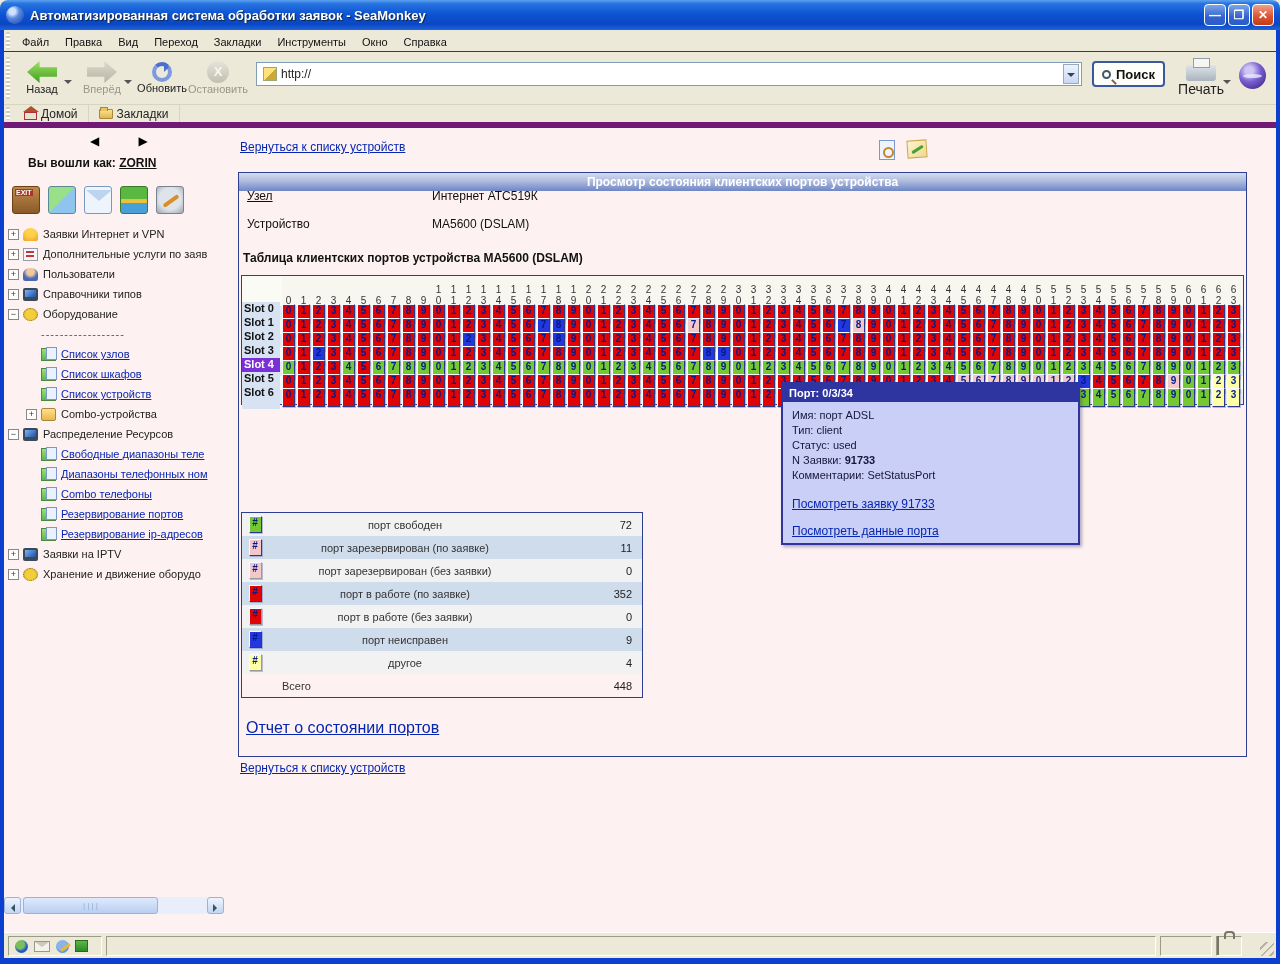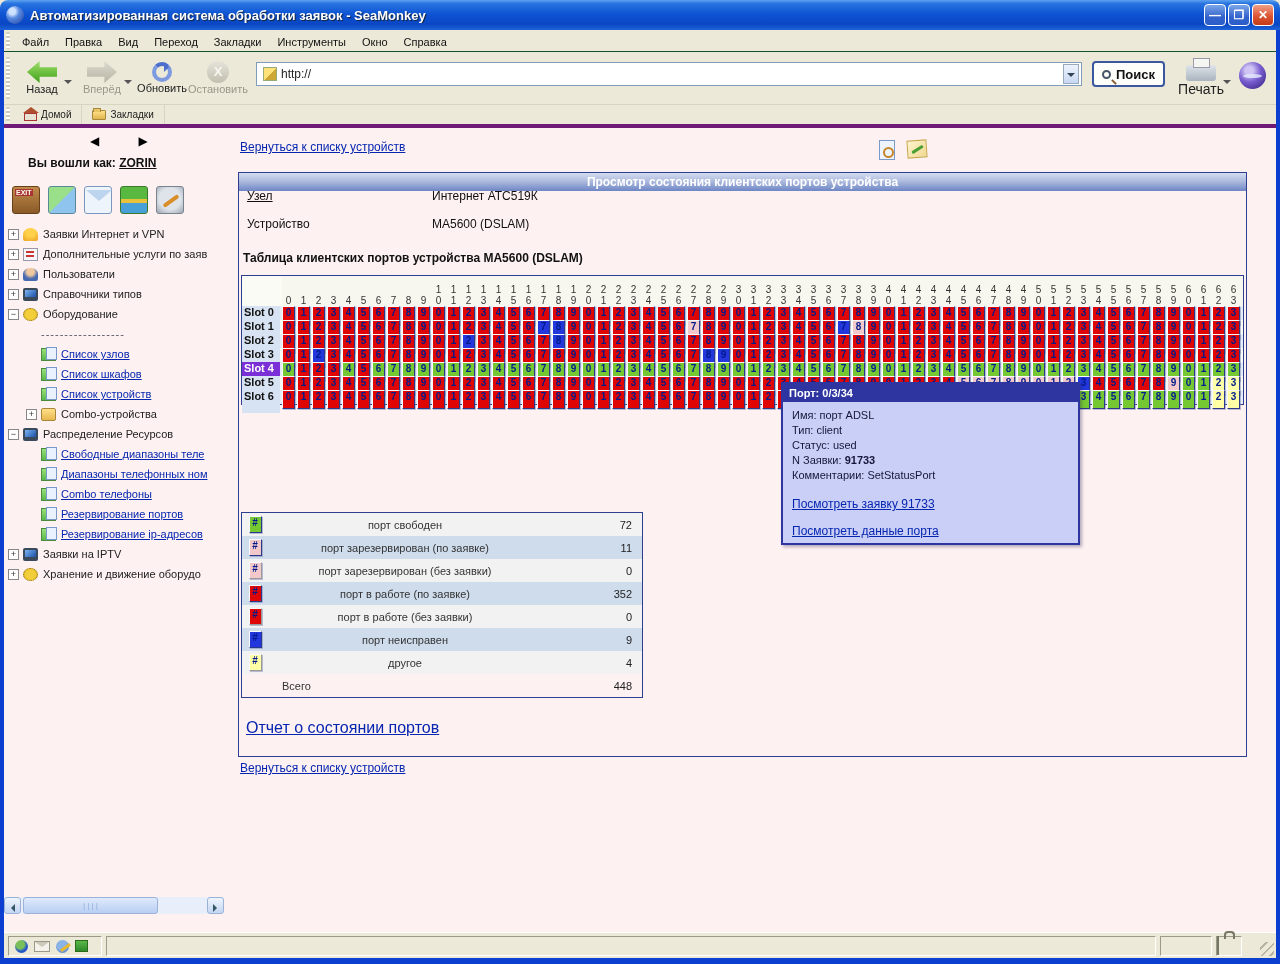--- a/index.html
+++ b/index.html
@@ -55,21 +55,21 @@
   .mag { width:9px; height:9px; border:2px solid #456; border-radius:50%; position:relative; margin-right:5px; }
   .mag:after { content:""; position:absolute; width:6px; height:2px; background:#845c2c; transform:rotate(45deg); left:7px; top:9px; }
   .print-wrap { display:flex; flex-direction:column; align-items:center; width:56px; font-size:14px; color:#222; margin-bottom:2px; }
   .printer-ic { width:30px; height:16px; background:linear-gradient(180deg,#dfe4ea,#aab4bf); border-radius:3px; position:relative; margin-top:8px; }
   .printer-ic:before { content:""; position:absolute; left:7px; top:-7px; width:15px; height:8px; background:#f4f6f2; border:1px solid #99a; }
   .sm-logo { width:27px; height:27px; border-radius:50%; margin:0 10px 6px 6px;
     background:radial-gradient(circle at 38% 32%,#cfc4f4 0 16%,#7a5fd0 45%,#2e1b7a 100%); position:relative; }
   .sm-logo:after { content:""; position:absolute; left:4px; top:12px; width:19px; height:4px; border-radius:50%; background:rgba(230,235,255,.8); }
 
   .persbar { position:absolute; left:4px; right:4px; top:105px; height:23px; background:#ece9d8;
-    border-bottom:4px solid #701a75; display:flex; align-items:center; font-size:10px; color:#222; }
+    border-bottom:6px solid #701a75; display:flex; align-items:center; font-size:12px; color:#222; }
   .pers-item { display:flex; align-items:center; gap:4px; padding:0 10px; height:100%; border-right:1px solid #d8d4c4; }
   .house-ic { width:13px; height:8px; background:#e8e2d2; border:1px solid #a33; position:relative; margin-top:4px; }
   .house-ic:before { content:""; position:absolute; left:-2px; top:-7px; border:8px solid transparent; border-bottom:6px solid #b04f2f; border-top:none; }
   .folder-ic { width:14px; height:10px; background:linear-gradient(180deg,#ffe08a,#e0b64e); border:1px solid #a8873a; border-radius:1px; position:relative; }
   .folder-ic:before { content:""; position:absolute; left:0; top:-3px; width:6px; height:3px; background:#e8c564; border:1px solid #a8873a; border-bottom:none; }
 
   
   .page { position:absolute; left:4px; right:4px; top:128px; bottom:32px; background:#fdf1f1; overflow:hidden; }
   a.lnk { color:#0626b0; text-decoration:underline; cursor:pointer; }
 
@@ -129,21 +129,21 @@
   .cbox-header { position:absolute; left:0; top:0; right:0; height:18px;
     background:linear-gradient(180deg,#d4dcf0 0%,#aebbde 45%,#6e86c6 100%);
     color:#fff; font:bold 12px/18px "Liberation Sans",sans-serif; text-align:center; }
   .frow { position:absolute; left:8px; font-size:12px; color:#111; }
   .frow .fval { position:absolute; left:185px; white-space:nowrap; }
   .tbl-title { position:absolute; left:4px; top:78px; font:bold 12px "Liberation Sans",sans-serif; color:#111; }
 
   .pgrid { position:absolute; left:2px; top:102px; width:1003px; border:1px solid #2e3f8f; background:#fbfbf5; }
   .phead { display:flex; margin-left:40px; height:30px; align-items:flex-end; background:#f7f7ef; }
   .pcol { width:13px; margin-right:2px; text-align:center; font-size:10px; color:#333; line-height:11px; flex:none; }
-  .prow { display:flex; align-items:flex-start; height:14px; }
+  .prow { display:flex; align-items:center; height:14px; }
   .prow.altr { background:#e2ebf6; }
   .slotlab { width:38px; height:23px; line-height:23px; padding-left:2px; background:#d7e2f2;
     font:bold 11px "Liberation Sans",sans-serif; color:#111; flex:none; }
   .slotlab.sel { background:#7b2fd6; color:#fff; }
   .cells { margin-left:2px; display:flex; }
   .pcell { width:13px; height:19px; line-height:17px; margin-right:2px; text-align:center; flex:none;
     font:bold 10px "Liberation Sans",sans-serif; color:#001a8c;
     border:1px solid; border-color:#f8f8ff #2a3a8a #2a3a8a #f8f8ff; box-shadow:1px 1px 0 rgba(110,120,170,.45); }
   .st-R { background:#e00505; } .st-B { background:#2337dd; } .st-P { background:#f2c8ca; }
   .st-G { background:#76c832; } .st-Y { background:#ffffa6; }

